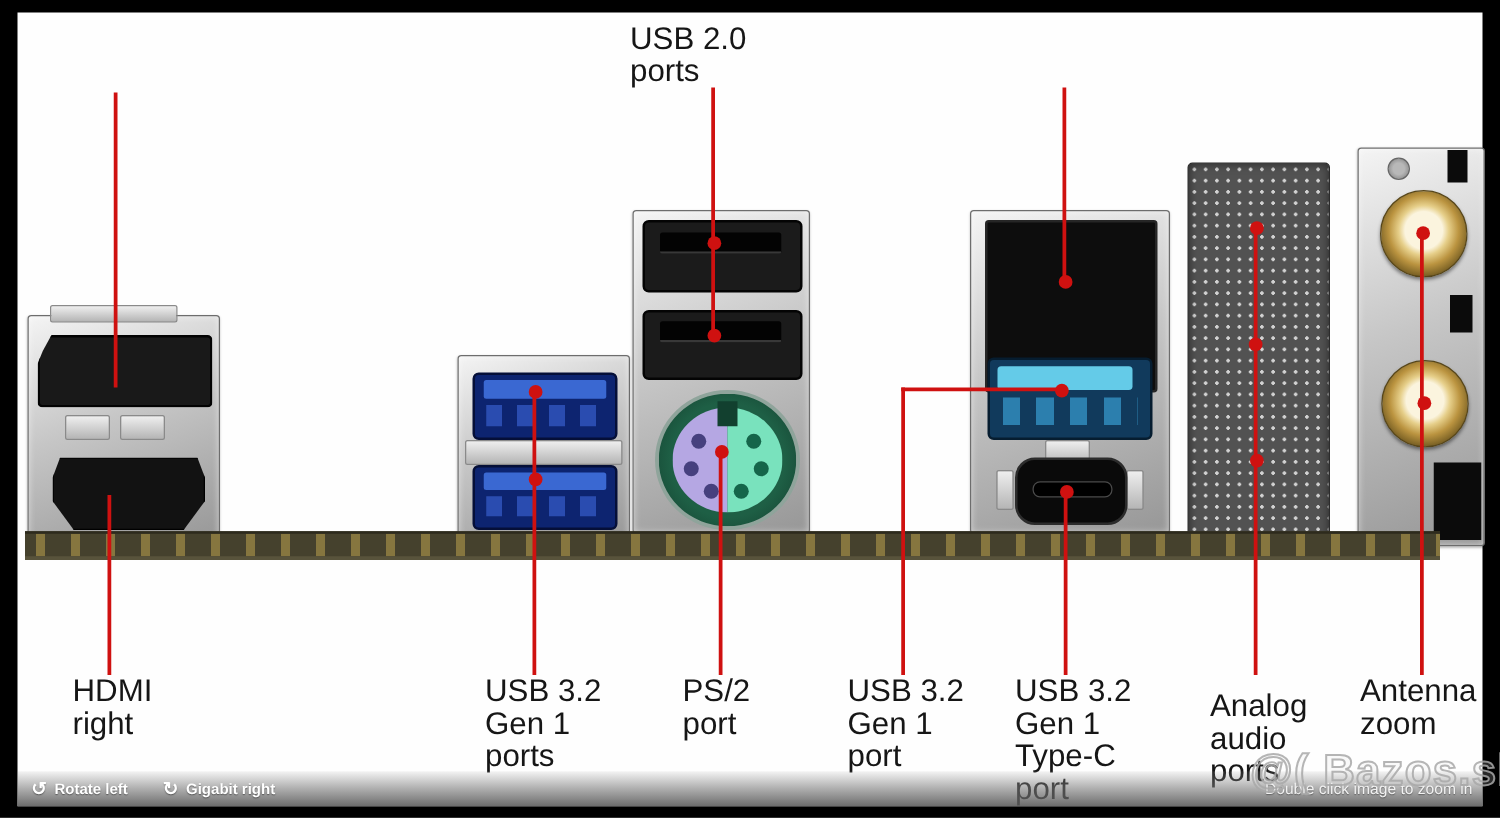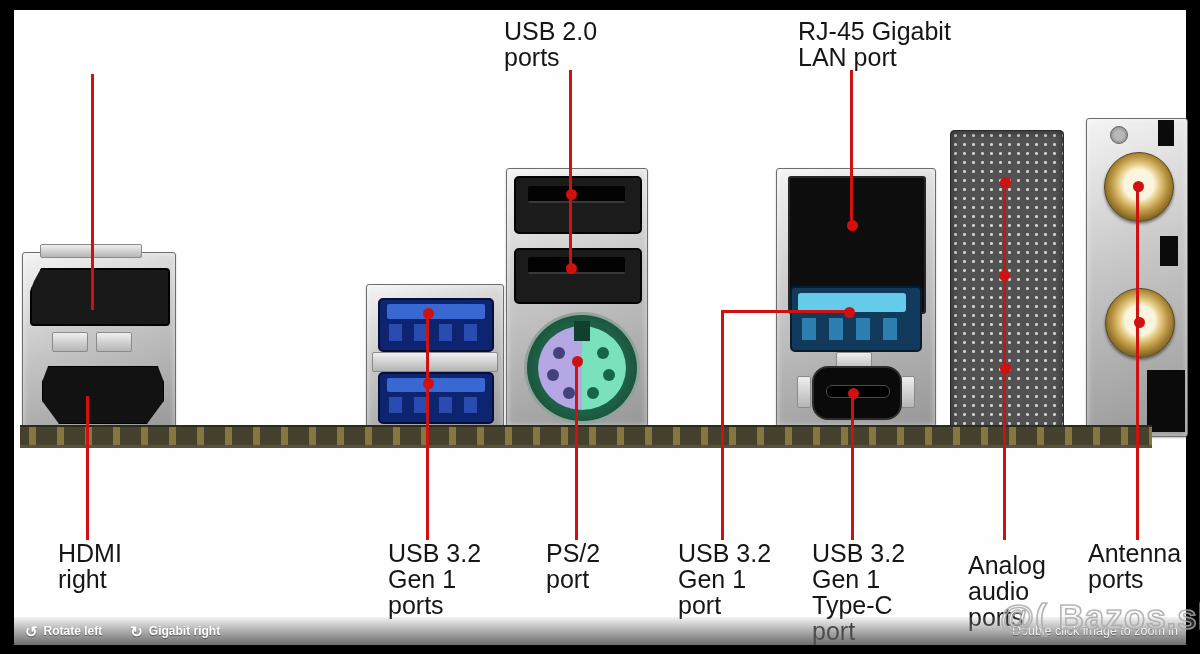--- a/index.html
+++ b/index.html
@@ -197,41 +197,39 @@
   <div class="rdot" style="left:844px;top:307px"></div>
   <div class="rdot" style="left:848px;top:388px"></div>
   <div class="rdot" style="left:1000px;top:177px"></div>
   <div class="rdot" style="left:999px;top:270px"></div>
   <div class="rdot" style="left:1000px;top:363px"></div>
   <div class="rdot" style="left:1133px;top:181px"></div>
   <div class="rdot" style="left:1134px;top:317px"></div>
 
   <div class="lbl" style="left:504px;top:18px">USB 2.0
 ports</div>
-  <div class="lbl" style="left:798px;top:18px">RJ-45 Gigabit
-LAN port</div>
   <div class="lbl" style="left:58px;top:540px">HDMI
 right</div>
   <div class="lbl" style="left:388px;top:540px">USB 3.2
 Gen 1
 ports</div>
   <div class="lbl" style="left:546px;top:540px">PS/2
 port</div>
   <div class="lbl" style="left:678px;top:540px">USB 3.2
 Gen 1
 port</div>
   <div class="lbl" style="left:812px;top:540px">USB 3.2
 Gen 1
 Type-C
 port</div>
   <div class="lbl" style="left:968px;top:552px">Analog
 audio
 ports</div>
   <div class="lbl" style="left:1088px;top:540px">Antenna
-ports</div>
+zoom</div>
 
   <div class="watermark">@( Bazos.sk</div>
 
   <div class="bar">
     <div class="tbtn" style="margin-left:11px">
       <span class="ticon">↺</span>
       <span>Rotate left</span>
     </div>
     <div class="tbtn" style="margin-left:28px">
       <span class="ticon">↻</span>

